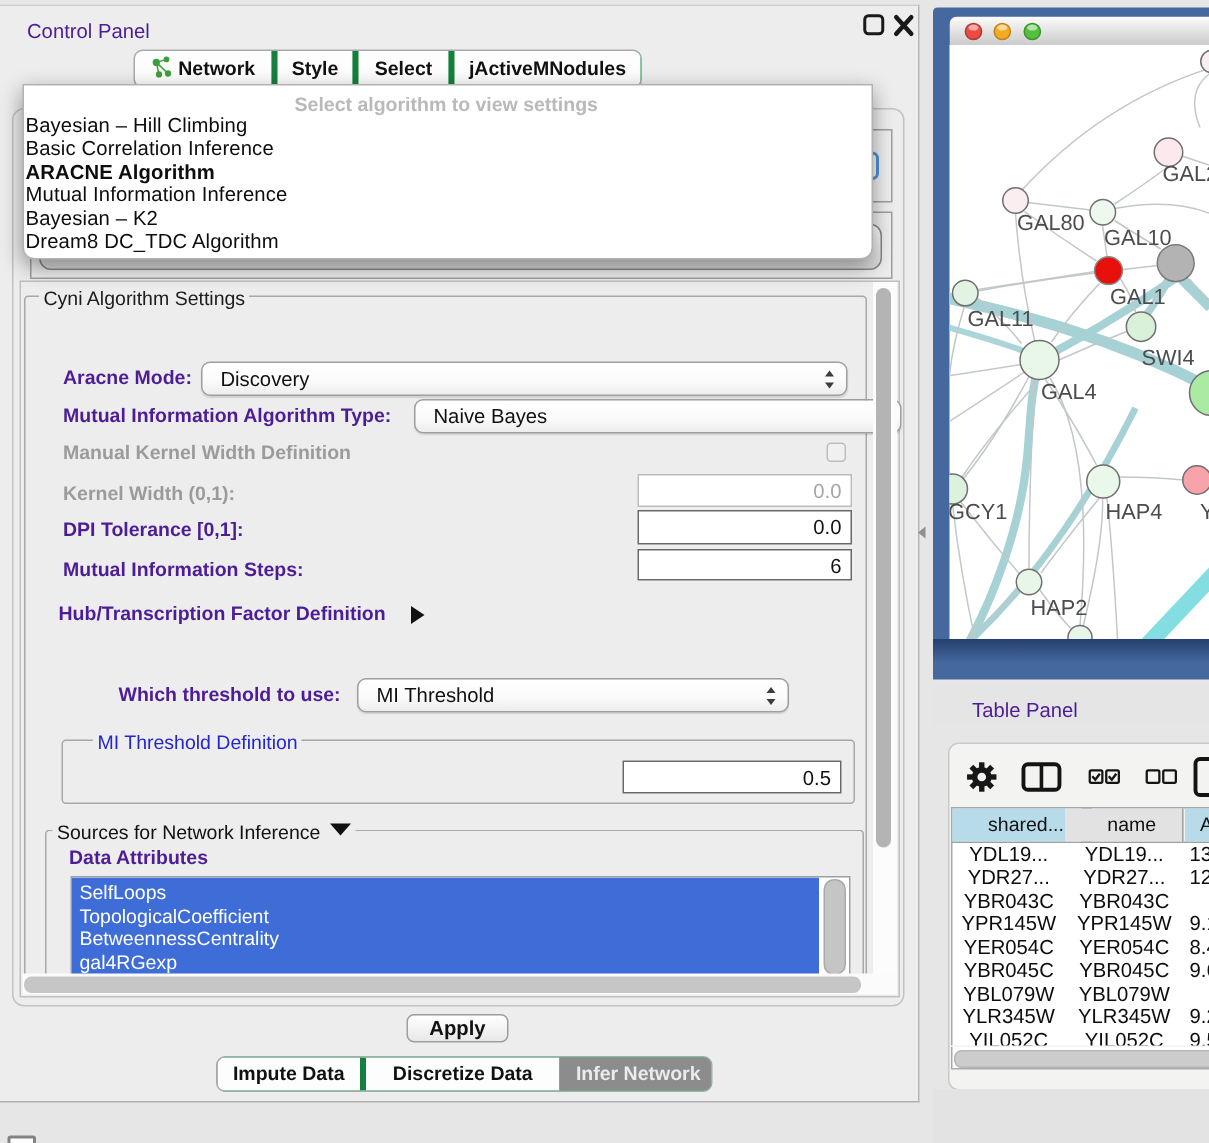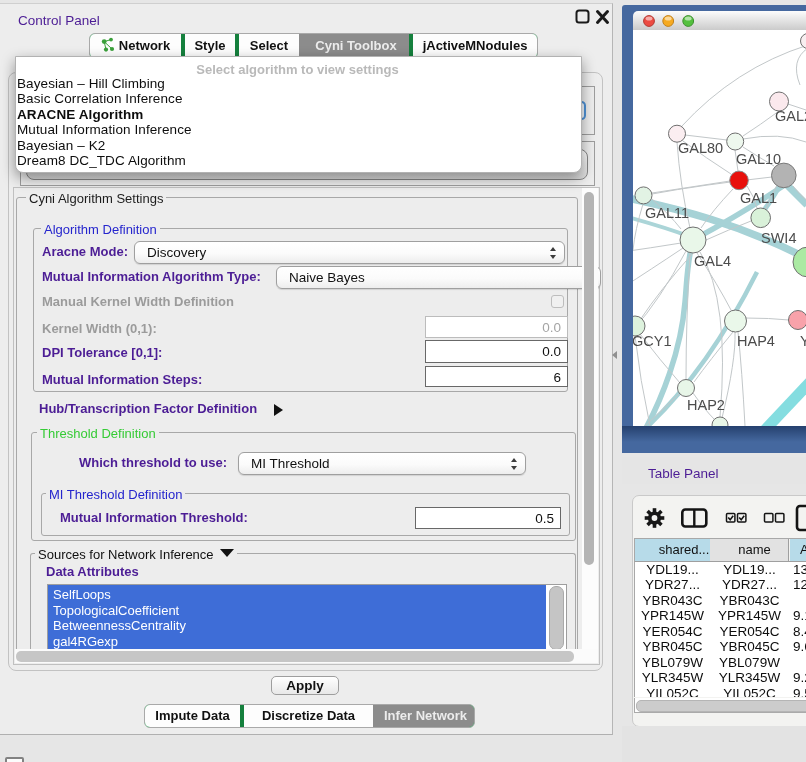--- a/index.html
+++ b/index.html
@@ -39,39 +39,35 @@
 <div class="tabgrp" style="left:89px;top:33px;height:24px;" id="toptabs">
   <div class="tab" style="width:91px;"><span style="display:inline-block;vertical-align:-3px;margin-right:4px;"><svg width="14" height="16" viewBox="0 0 14 16">
             <circle cx="3.2" cy="4.6" r="2.4" fill="#3aa03a"></circle>
             <circle cx="10" cy="2.6" r="1.9" fill="#3aa03a"></circle>
             <circle cx="5" cy="12.6" r="2.1" fill="#3aa03a"></circle>
             <circle cx="11" cy="12" r="2.1" fill="#3aa03a"></circle>
             <path d="M3.2 4.6 L10 2.6 M3.2 4.6 L5 12.6 M3.2 4.6 L11 12" stroke="#3aa03a" stroke-width="1"></path>
           </svg></span>Network</div>
   <div class="tab" style="width:50px;">Style</div>
   <div class="tab" style="width:60px;">Select</div>
-  <div class="tab sel" style="width:106px;">Cyni Toolbox</div>
   <div class="tab" style="width:124px;">jActiveMNodules</div>
 </div>
 
 <div class="abs" style="left:8px;top:72px;width:593px;height:597px;border:1px solid #c2c2c2;border-radius:8px;background:#ededed;"></div>
 <div class="abs" style="left:13px;top:187px;width:585px;height:476px;border:1px solid #c0c0c0;background:#ededed;"></div>
 
 <div class="abs" style="left:20px;top:86px;width:573px;height:47px;border:1px solid #9d9d9d;"></div>
 <div class="abs" style="left:20px;top:141px;width:573px;height:43px;border:1px solid #9d9d9d;"></div>
 <div class="abs" style="left:26px;top:149px;width:560px;height:29px;border:1px solid #868686;border-radius:8px;background:linear-gradient(180deg,#fff,#d9d9d9);"></div>
 <div class="abs" style="left:577px;top:101px;width:5px;height:15px;border:2px solid #4f93d8;border-radius:5px;background:#f2f7fd;"></div>
 
 <div class="group" style="left:16px;top:197px;width:560px;height:461px;">
   <div class="gtitle" style="left:9px;color:#1c1c1c;">Cyni Algorithm Settings</div>
 </div>
 
-<div class="group" style="left:33px;top:228px;width:533px;height:162px;">
-  <div class="gtitle" style="left:7px;color:#2525cd;">Algorithm Definition</div>
-</div>
 <div class="abs t13 b" style="left:42px;top:244px;">Aracne Mode:</div>
 <div class="combo" style="left:134px;top:241px;width:429px;height:21px;">
       <span class="ct">Discovery</span>
       <span class="spin"></span>
     </div>
 <div class="abs t13 b" style="left:42px;top:269px;">Mutual Information Algorithm Type:</div>
 <div class="combo" style="left:276px;top:266px;width:287px;height:21px;padding-left:36px;">
       <span class="ct">Naive Bayes</span>
       <span class="spin"></span>
     </div>
@@ -86,33 +82,29 @@
       <span class="fv">0.0</span>
     </div>
 <div class="abs t13 b" style="left:42px;top:372px;">Mutual Information Steps:</div>
 <div class="field" style="left:425px;top:366px;width:141px;height:19px;">
       <span class="fv">6</span>
     </div>
 
 <div class="abs t13 b" style="left:39px;top:401px;">Hub/Transcription Factor Definition</div>
 <div class="abs" style="left:274px;top:404px;width:0;height:0;border-top:6px solid transparent;border-bottom:6px solid transparent;border-left:9px solid #111;"></div>
 
-<div class="group" style="left:31px;top:432px;width:543px;height:107px;">
-  <div class="gtitle" style="left:5px;color:#35cb35;">Threshold Definition</div>
-</div>
 <div class="abs t13 b" style="left:79px;top:455px;">Which threshold to use:</div>
 <div class="combo" style="left:238px;top:452px;width:286px;height:21px;">
       <span class="ct">MI Threshold</span>
       <span class="spin"></span>
     </div>
 
 <div class="group" style="left:41px;top:493px;width:527px;height:41px;">
-  <div class="gtitle" style="left:4px;color:#2525cd;">MI Threshold Definition</div>
-</div>
-<div class="abs t13 b" style="left:60px;top:510px;">Mutual Information Threshold:</div>
+  <div class="gtitle" style="left:20px;color:#2525cd;">MI Threshold Definition</div>
+</div>
 <div class="field" style="left:415px;top:507px;width:144px;height:20px;">
       <span class="fv">0.5</span>
     </div>
 
 <div class="group" style="left:30px;top:553px;width:544px;height:100px;border-bottom:none;border-bottom-left-radius:0;border-bottom-right-radius:0;">
   <div class="gtitle" style="left:4px;color:#111;">Sources for Network Inference <span style="display:inline-block;vertical-align:2px;margin-left:3px;width:0;height:0;border-left:7px solid transparent;border-right:7px solid transparent;border-top:8px solid #111;"></span></div>
 </div>
 <div class="abs t13 b" style="left:46px;top:564px;">Data Attributes</div>
 <div class="abs" style="left:47px;top:584px;width:518px;height:65px;background:#fff;border:1px solid #9e9e9e;overflow:hidden;">
   <div class="abs" style="left:0;top:0;width:498px;height:65px;background:#3e6dd7;"></div>

